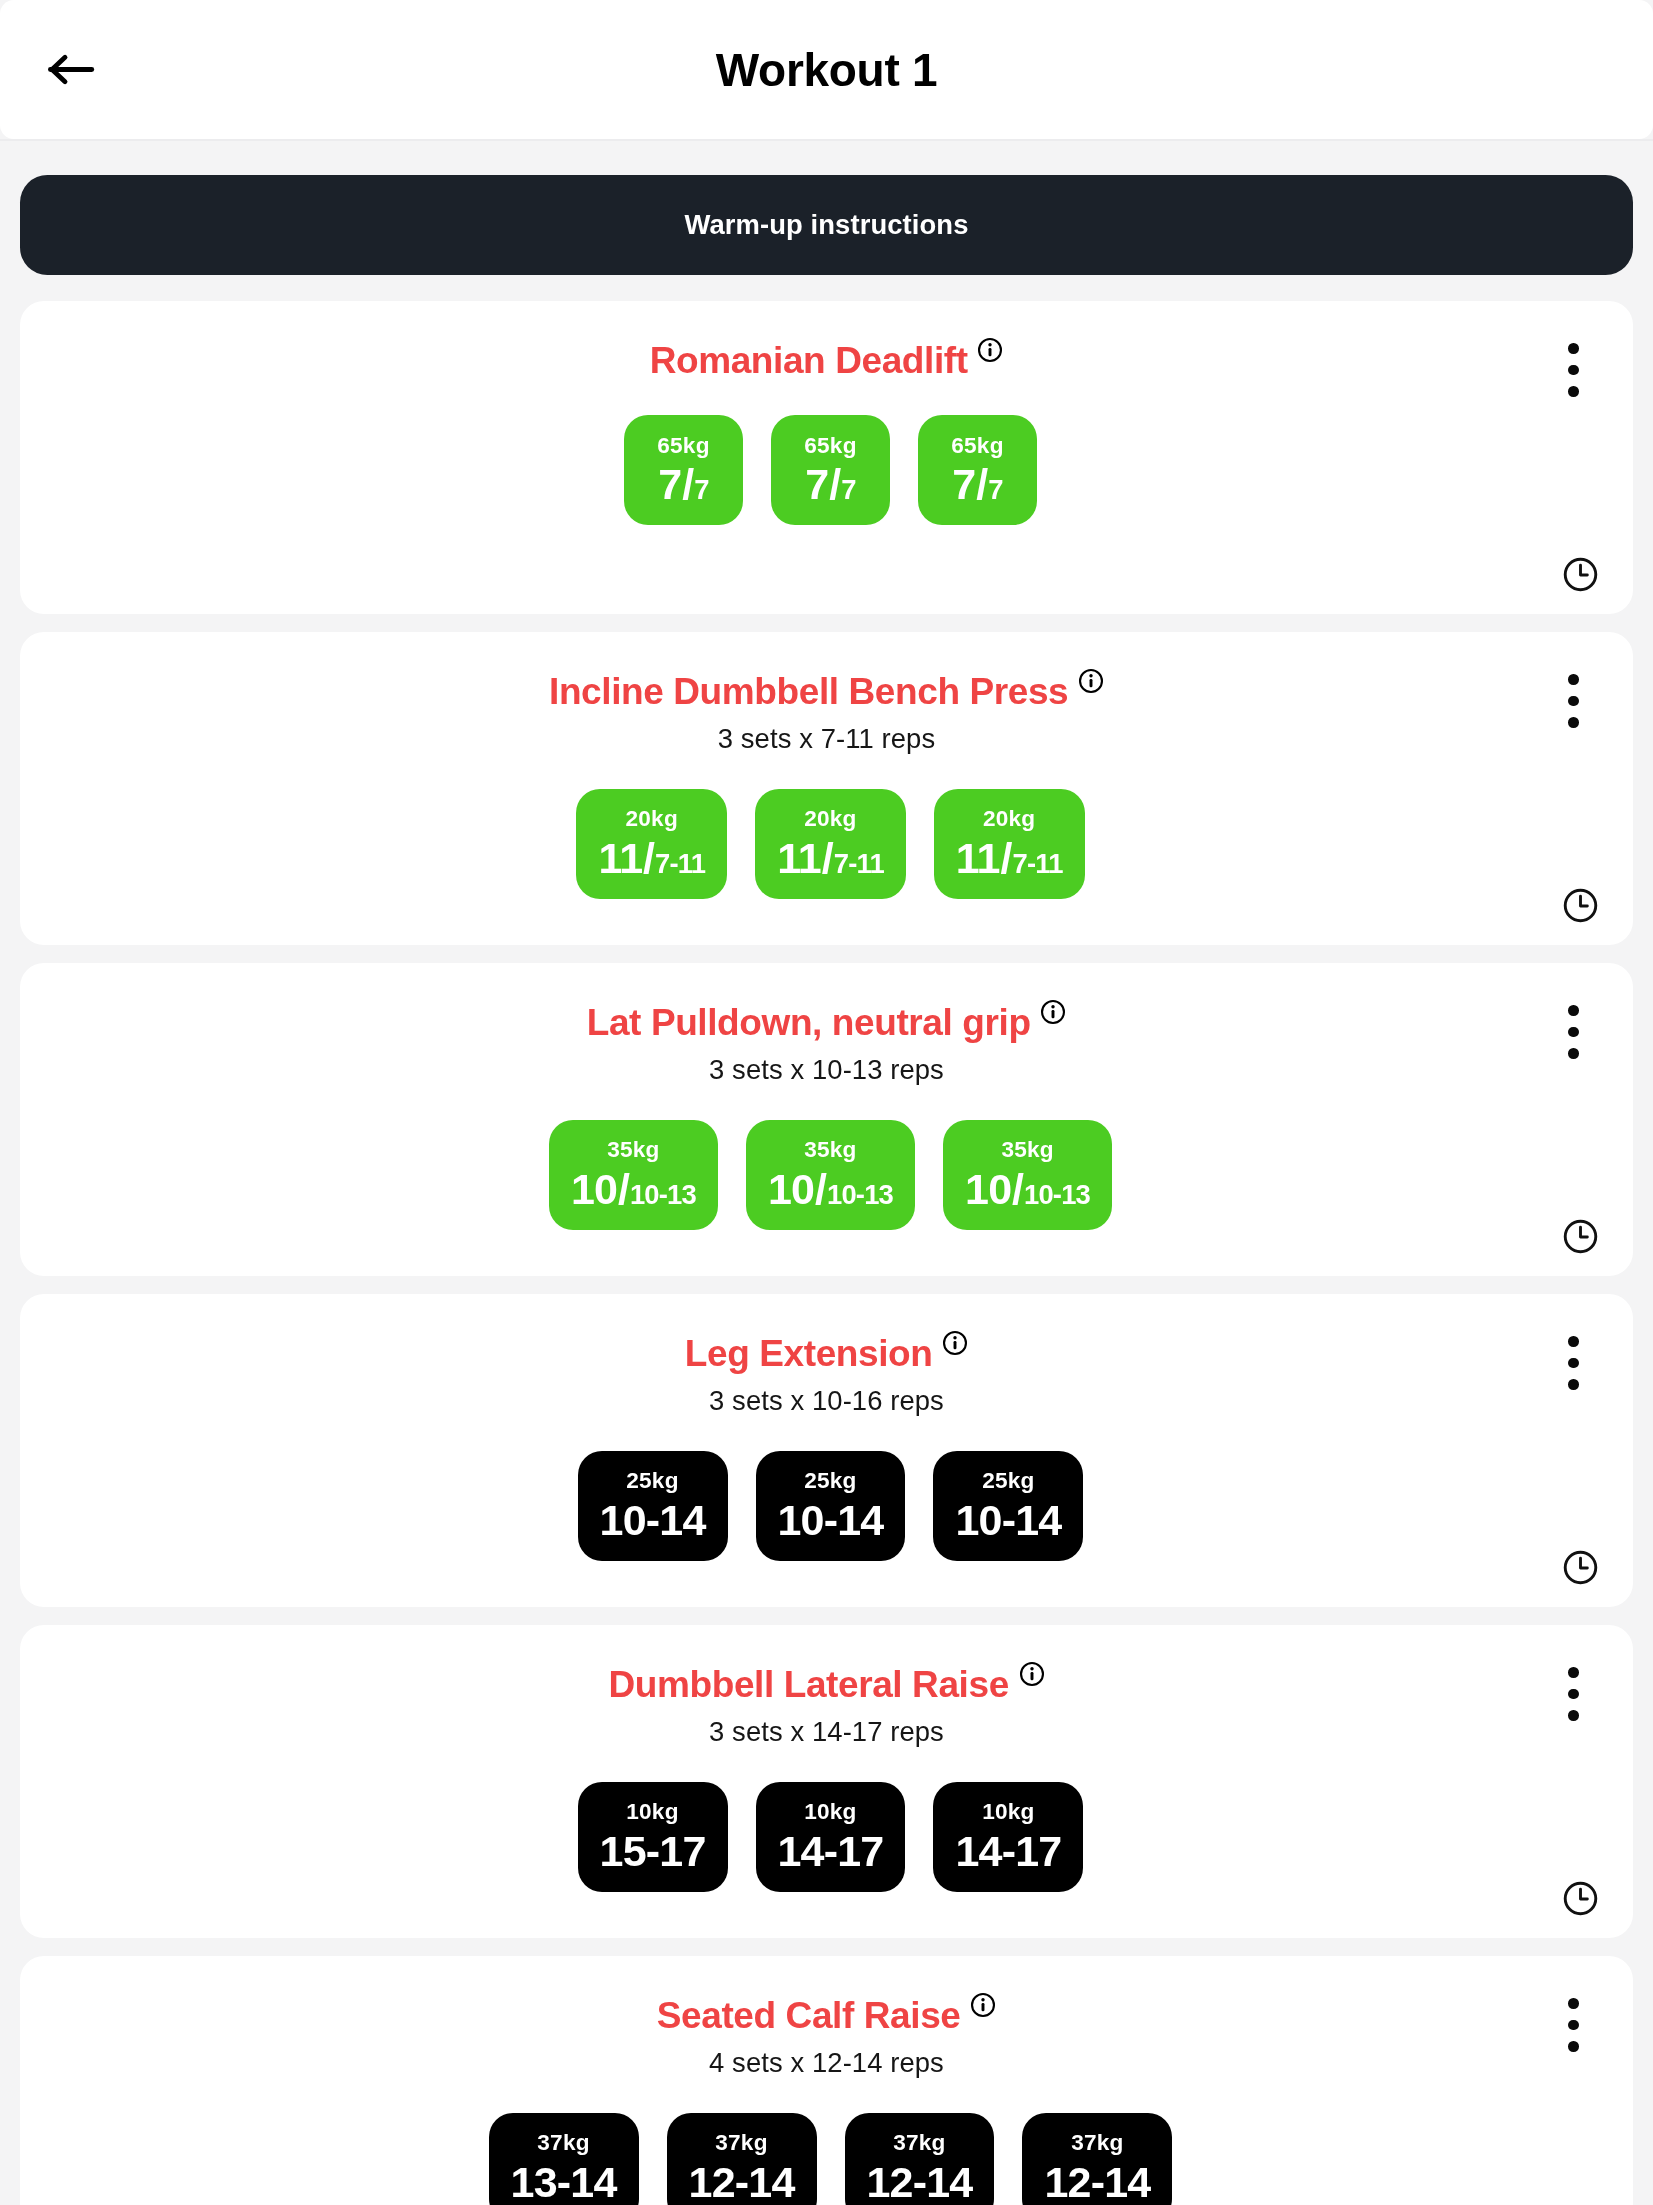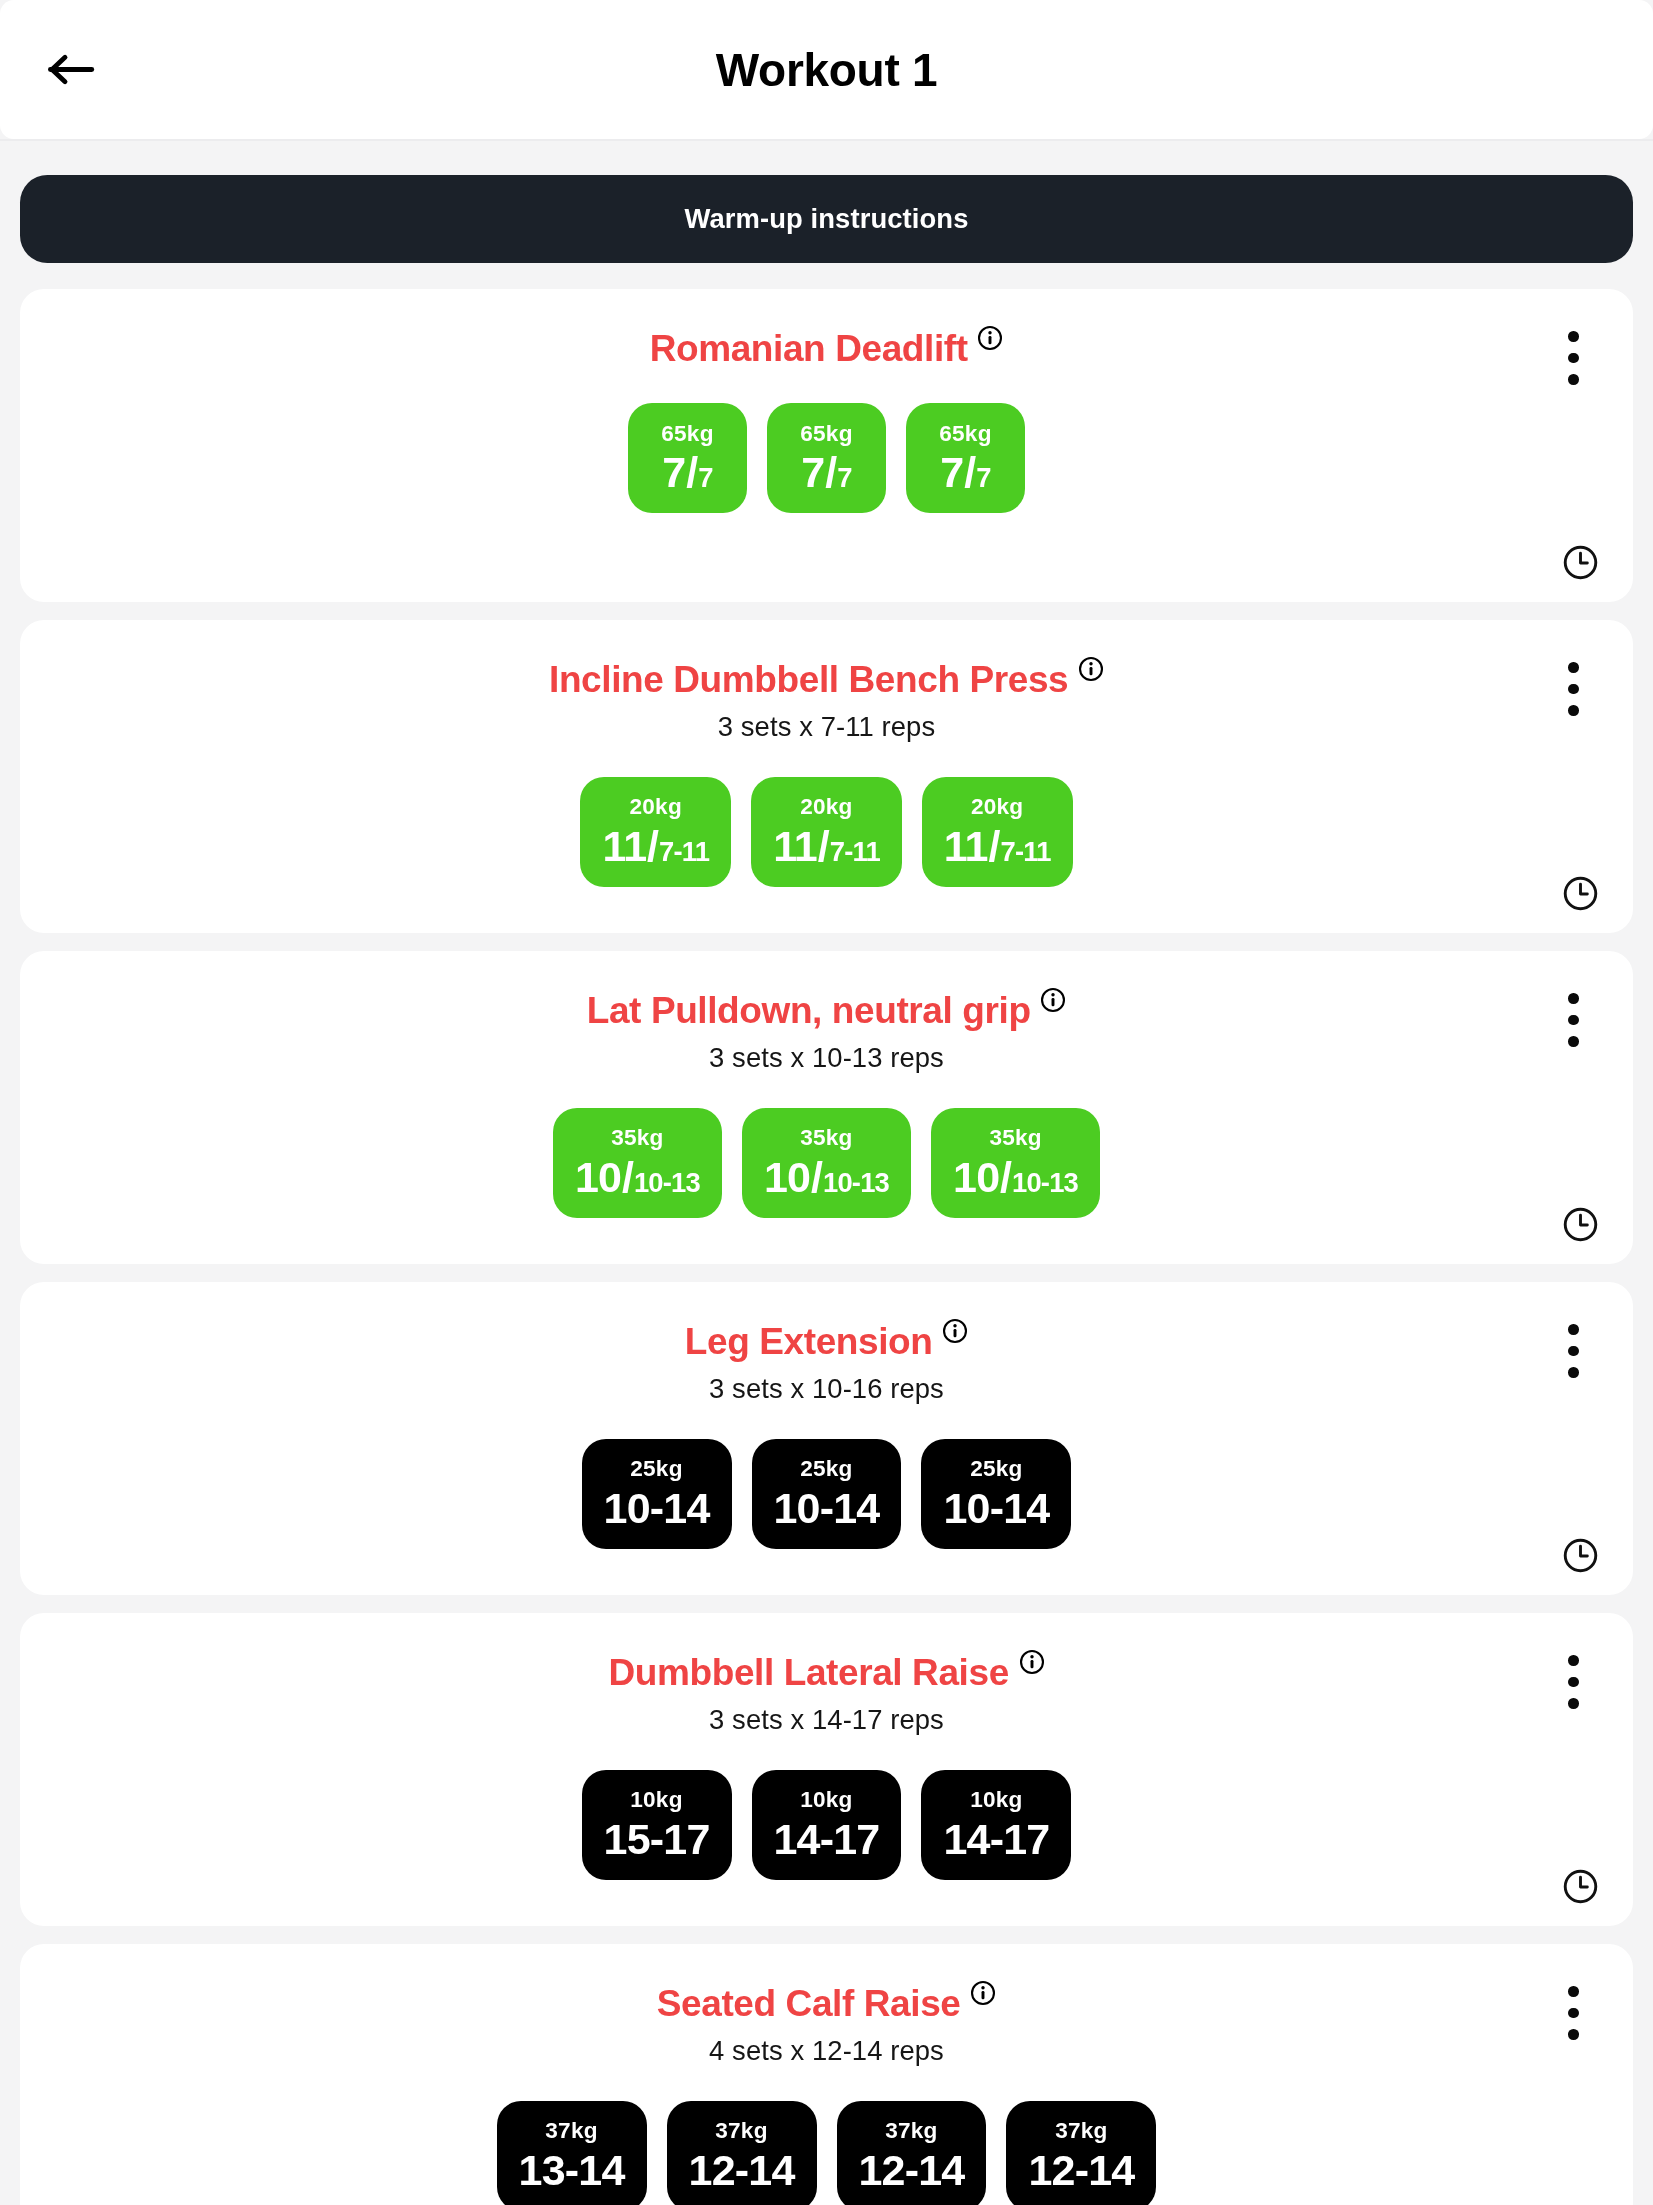--- a/index.html
+++ b/index.html
@@ -67,21 +67,21 @@
     padding: 0 0 0 0;
     background: #f4f4f5;
   }
 
   .warmup-wrap {
     padding: 34px 20px 0 20px;
   }
   .warmup-banner {
     background: #1b2129;
     border-radius: 27.4px;
-    height: 88px;
+    height: 100px;
     display: flex;
     align-items: center;
     justify-content: center;
     cursor: pointer;
   }
   .warmup-banner span {
     color: #ffffff;
     font-size: 27.4px;
     font-weight: 700;
     letter-spacing: 0.1px;
@@ -177,20 +177,21 @@
     min-width: 119px;
     height: 110px;
     border-radius: 24px;
     display: flex;
     flex-direction: column;
     align-items: center;
     justify-content: center;
     padding: 0 22px;
     cursor: pointer;
     user-select: none;
+    margin-left: 8px;
   }
   .chip.done   { background: #4ccc22; }
   .chip.todo   { background: #000000; }
 
   .chip-weight {
     color: #ffffff;
     font-size: 22.6px;
     font-weight: 700;
     letter-spacing: 0.2px;
     line-height: 1;

